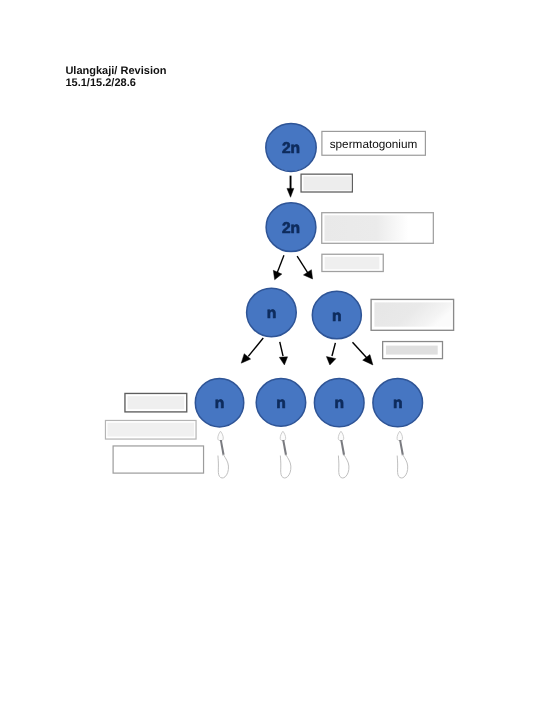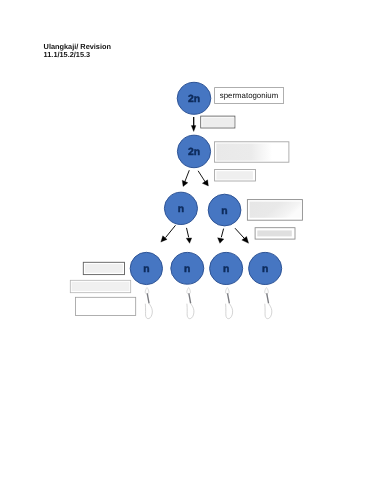--- a/index.html
+++ b/index.html
@@ -13,21 +13,21 @@
   .tailloop{fill:none;stroke:#bdbdbd;stroke-width:0.65;}
   .celltext{font-family:"Liberation Sans",sans-serif;font-size:10.4px;font-weight:bold;fill:#0d2b5c;stroke:#0d2b5c;stroke-width:0.45px;paint-order:stroke;}
   .boxtext{font-family:"Liberation Sans",sans-serif;font-size:7.85px;fill:#0d0d0d;}
 </style>
 </head>
 <body>
 
 <div id="page">
   <div class="heading">
     <div>Ulangkaji/ Revision</div>
-    <div>11.1/15.2/15.3</div>
+    <div>15.1/15.2/28.6</div>
   </div>
 
   <svg class="diagram" viewBox="0 0 372 480">
     <defs>
       <linearGradient id="fadeR2" x1="0" y1="0" x2="1" y2="0.35">
         <stop offset="0%" stop-color="#e6e6e6"></stop>
         <stop offset="55%" stop-color="#e9e9e9"></stop>
         <stop offset="88%" stop-color="#f4f4f4"></stop>
         <stop offset="100%" stop-color="#fbfbfb"></stop>
       </linearGradient>

